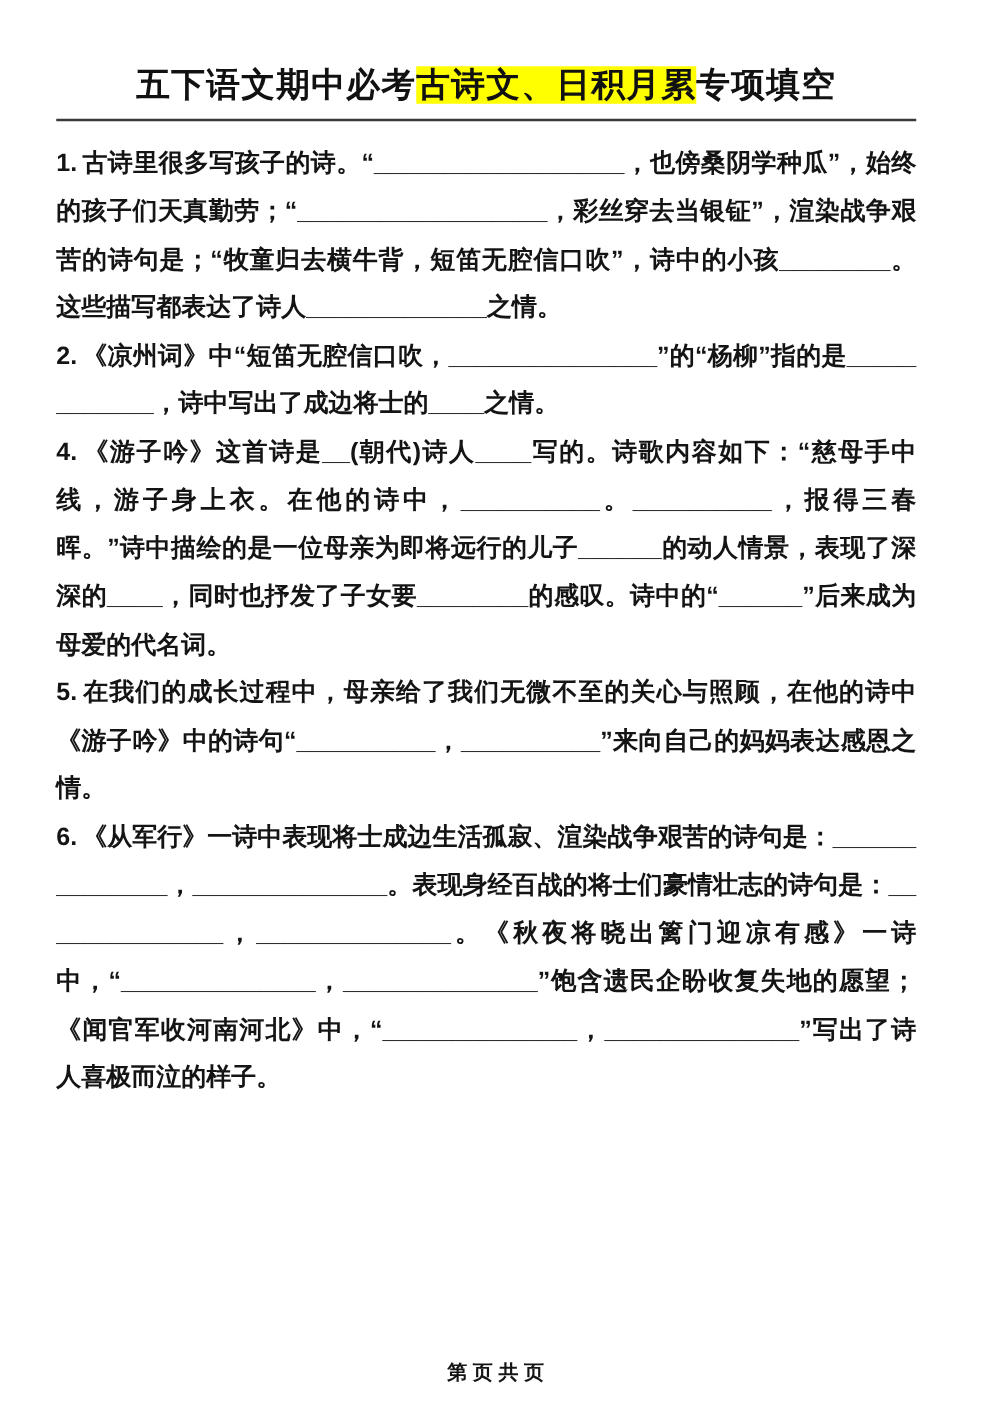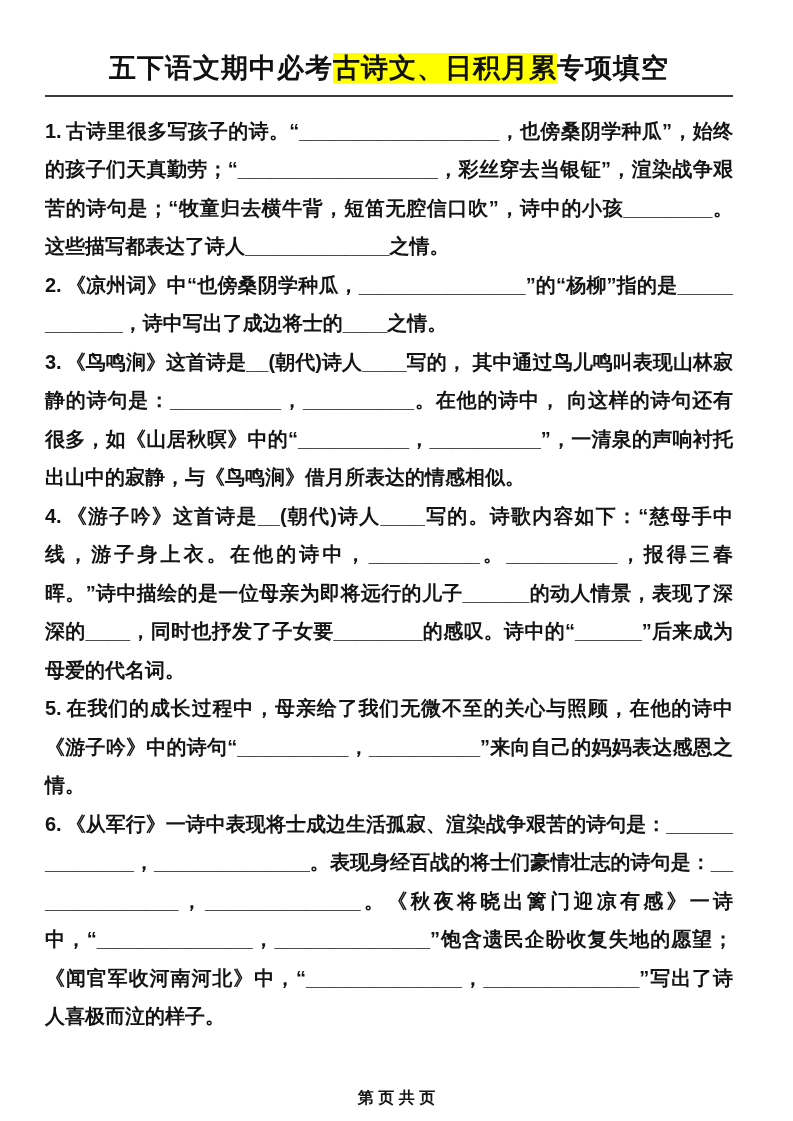--- a/index.html
+++ b/index.html
@@ -64,22 +64,21 @@
 <body>
 
 <div class="page">
 
   <h1 class="title"><span>五下语文期中必考</span><span class="hl">古诗文、日积月累</span><span>专项填空</span></h1>
 
   <div class="divider"></div>
 
   <div class="body">
     <p class="q"><span class="qnum">1.</span><span>古诗里很多写孩子的诗。“__________________，也傍桑阴学种瓜”，始终的孩子们天真勤劳；“__________________，彩丝穿去当银钲”，渲染战争艰苦的诗句是；“牧童归去横牛背，短笛无腔信口吹”，诗中的小孩________。这些描写都表达了诗人_____________之情。</span></p>
-    <p class="q"><span class="qnum">2.</span><span>《凉州词》中“也傍桑阴学种瓜，_______________”的“杨柳”指的是____________，诗中写出了成边将士的____之情。</span></p>
-    <p class="q"><span class="qnum">3.</span><span>《鸟鸣涧》这首诗是__(朝代)诗人____写的， 其中通过鸟儿鸣叫表现山林寂静的诗句是：__________，__________。在他的诗中， 向这样的诗句还有很多，如《山居秋暝》中的“__________，__________”，一清泉的声响衬托出山中的寂静，与《鸟鸣涧》借月所表达的情感相似。</span></p>
+    <p class="q"><span class="qnum">2.</span><span>《凉州词》中“短笛无腔信口吹，_______________”的“杨柳”指的是____________，诗中写出了成边将士的____之情。</span></p>
     <p class="q"><span class="qnum">4.</span><span>《游子吟》这首诗是__(朝代)诗人____写的。诗歌内容如下：“慈母手中线，游子身上衣。在他的诗中，__________。__________，报得三春晖。”诗中描绘的是一位母亲为即将远行的儿子______的动人情景，表现了深深的____，同时也抒发了子女要________的感叹。诗中的“______”后来成为母爱的代名词。</span></p>
     <p class="q"><span class="qnum">5.</span><span>在我们的成长过程中，母亲给了我们无微不至的关心与照顾，在他的诗中《游子吟》中的诗句“__________，__________”来向自己的妈妈表达感恩之情。</span></p>
     <p class="q"><span class="qnum">6.</span><span>《从军行》一诗中表现将士成边生活孤寂、渲染战争艰苦的诗句是：______________，______________。表现身经百战的将士们豪情壮志的诗句是：______________，______________。《秋夜将晓出篱门迎凉有感》一诗中，“______________，______________”饱含遗民企盼收复失地的愿望；《闻官军收河南河北》中，“______________，______________”写出了诗人喜极而泣的样子。</span></p>
   </div>
 
   <div class="footer">第 页 共 页</div>
 
 </div>
 
 </body></html>

